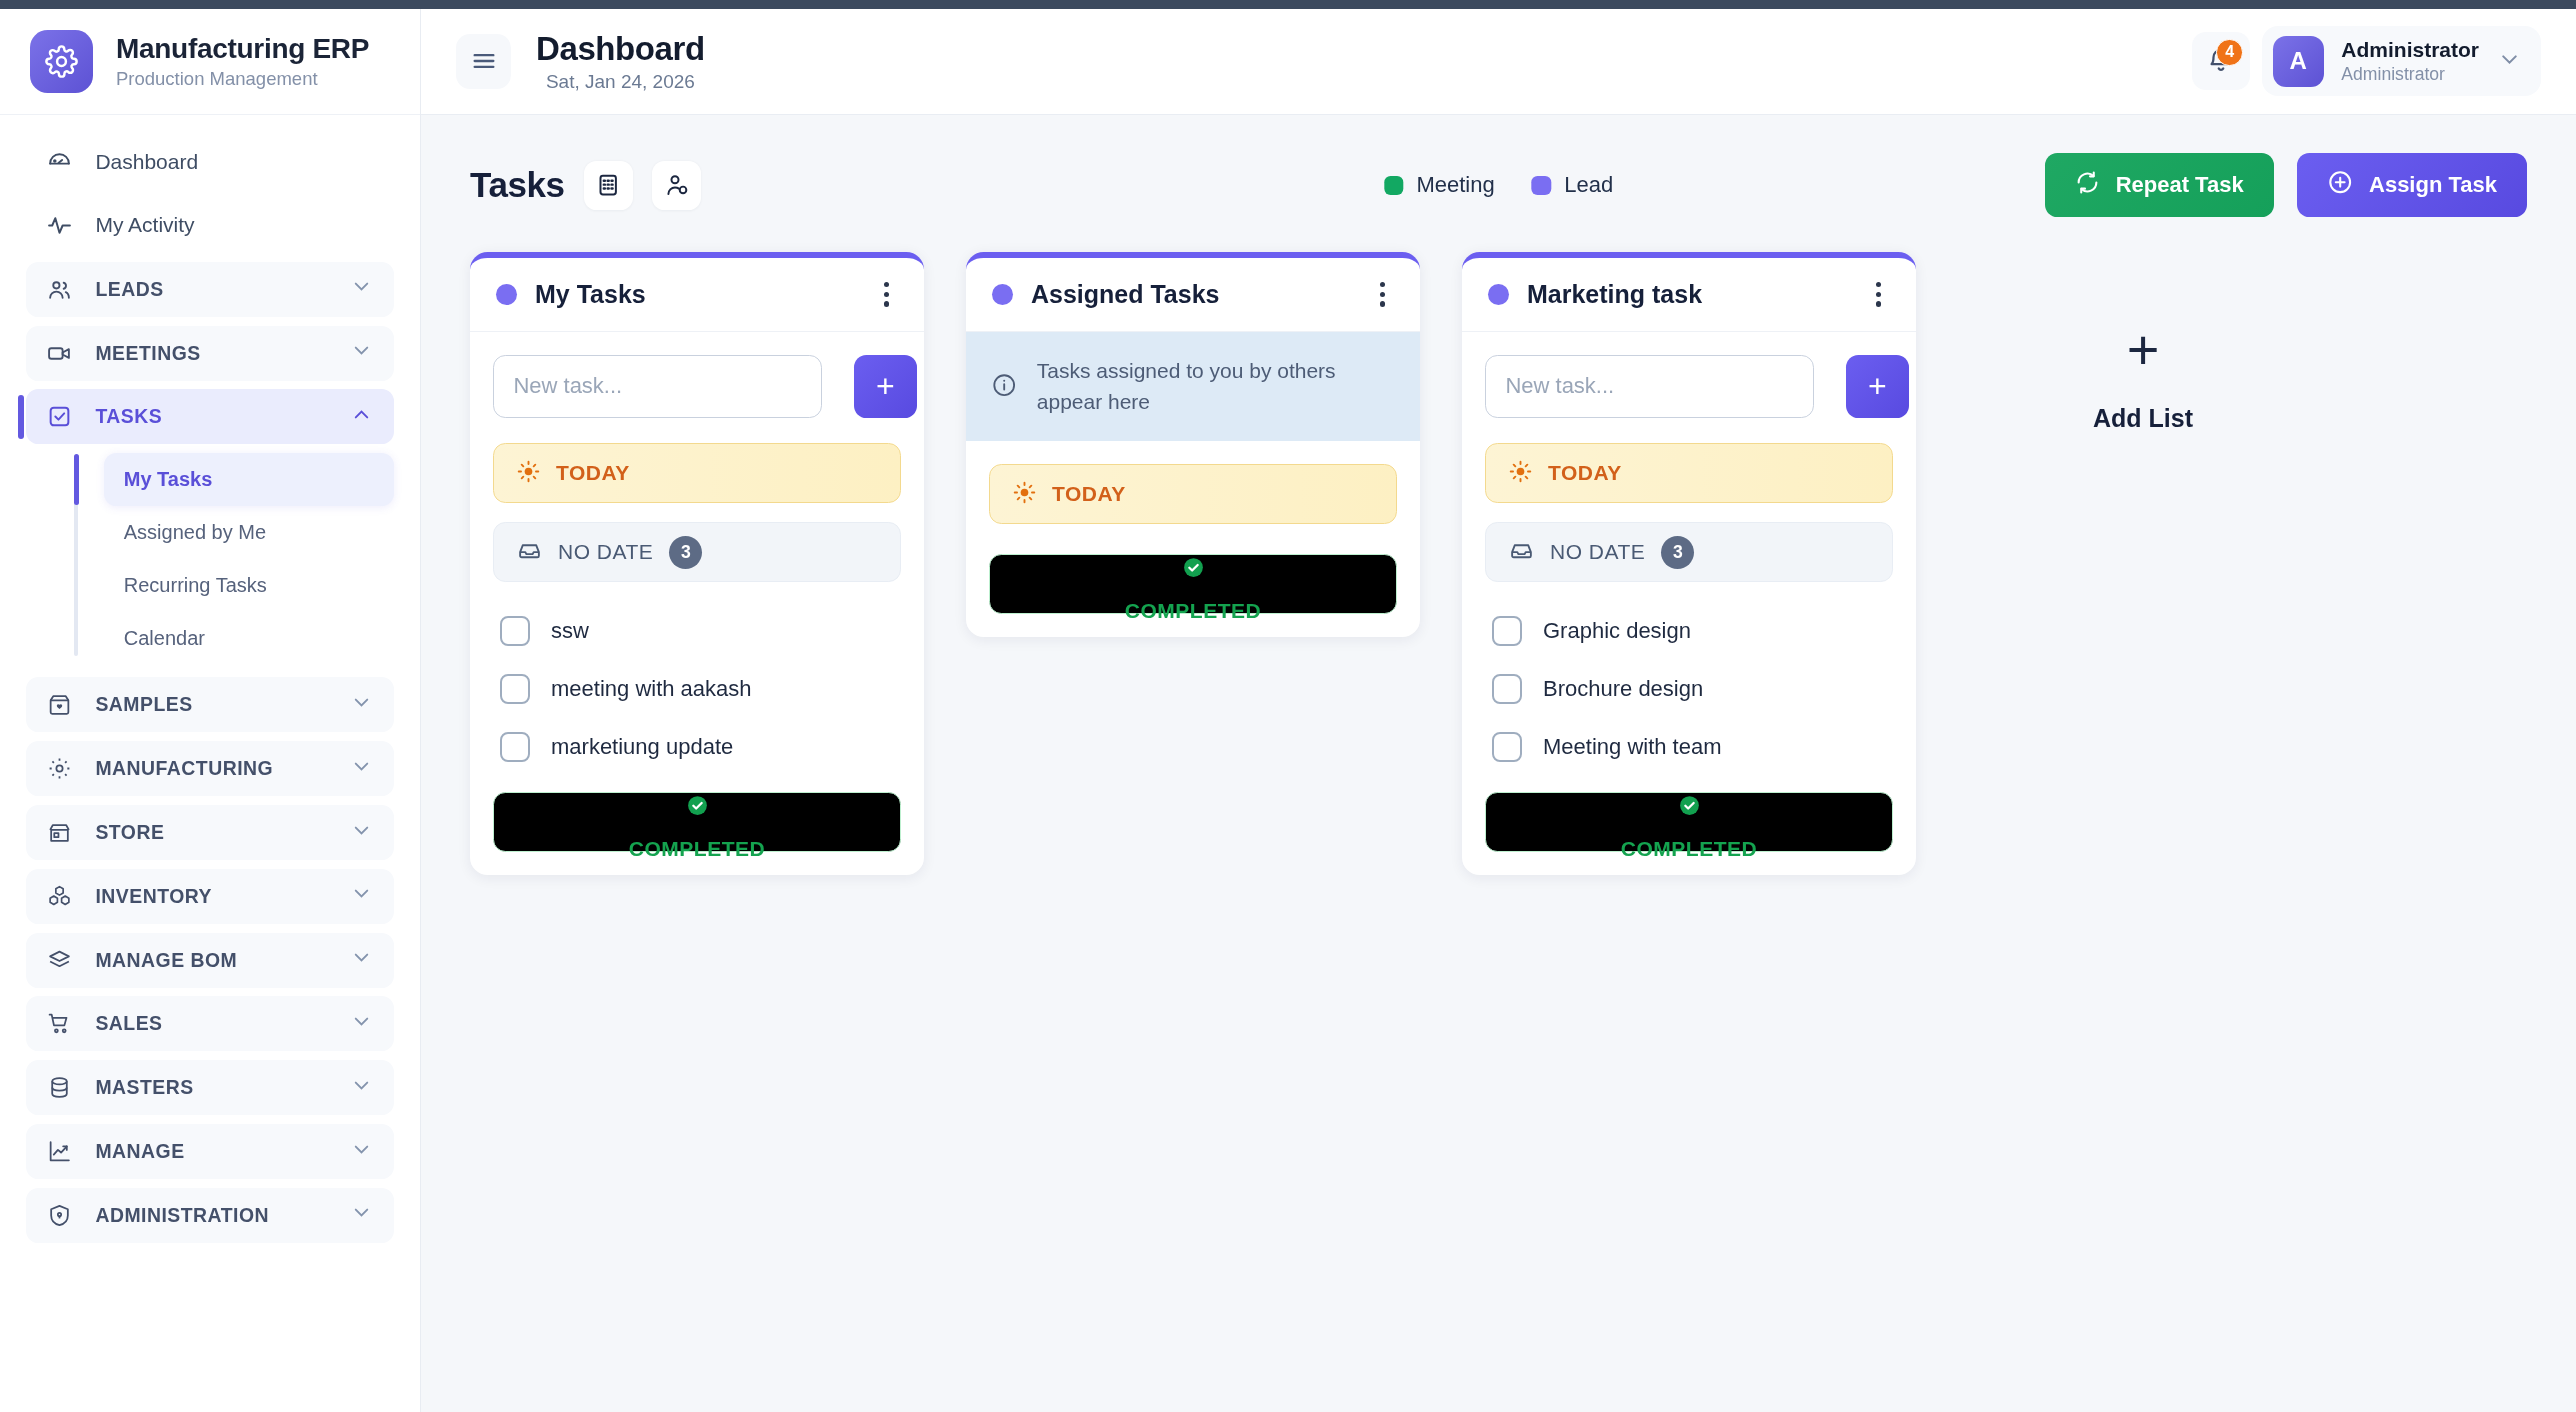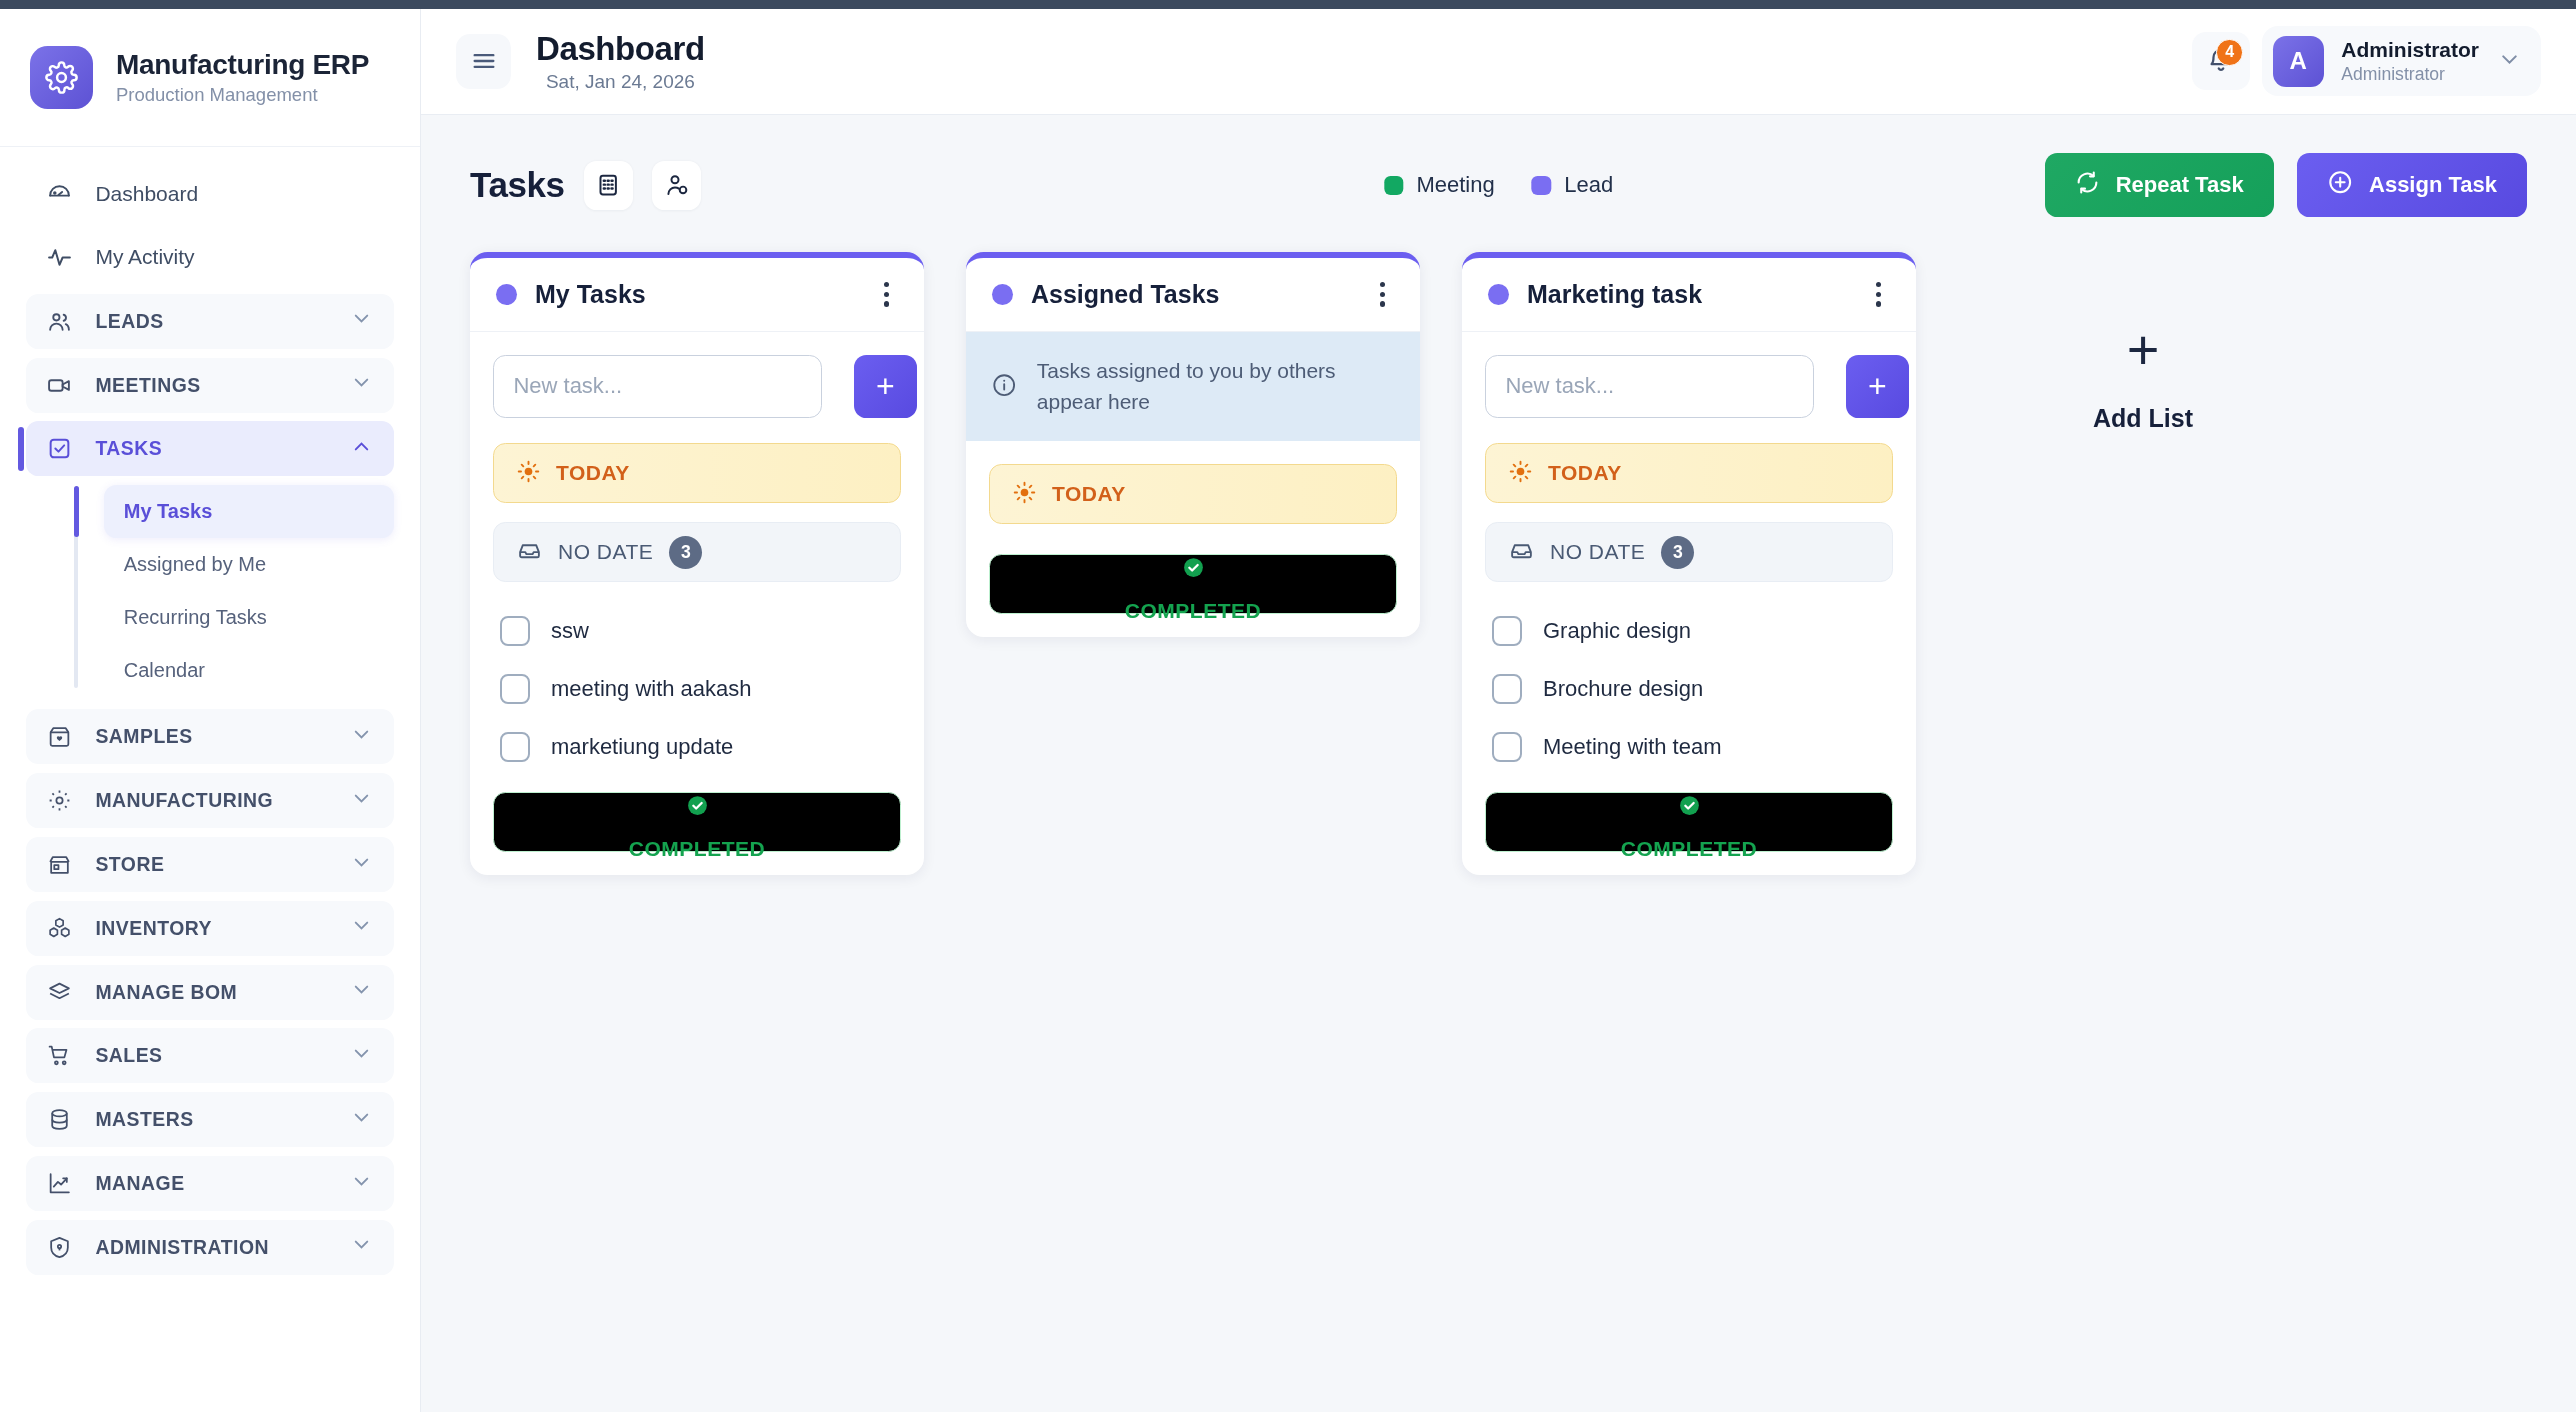--- a/index.html
+++ b/index.html
@@ -18,21 +18,21 @@
   }
 
   
   .sidebar {
     width: 421px; height: 1412px; background: #ffffff;
     border-right: 0.9px solid #e8ecf2; flex: 0 0 421px;
     padding-top: 8.8px; position: relative; z-index: 20;
   }
   .brand {
     display: flex; align-items: center; gap: 23px;
-    padding: 25px 0 25px 30px; height: 138px;
+    padding: 25px 0 25px 30px; height: 106px;
     border-bottom: 0.9px solid #eef1f6;
   }
   .brand-logo {
     width: 63px; height: 63px; border-radius: 17.6px;
     background: linear-gradient(135deg, #7b72e8 0%, #5d52d4 100%);
     display: flex; align-items: center; justify-content: center;
     flex: 0 0 63px;
   }
   .brand-text { display: flex; flex-direction: column; gap: 3.5px; }
   .brand-title { font-size: 28px; font-weight: bold; color: #1b2437; letter-spacing: -0.3px; }

